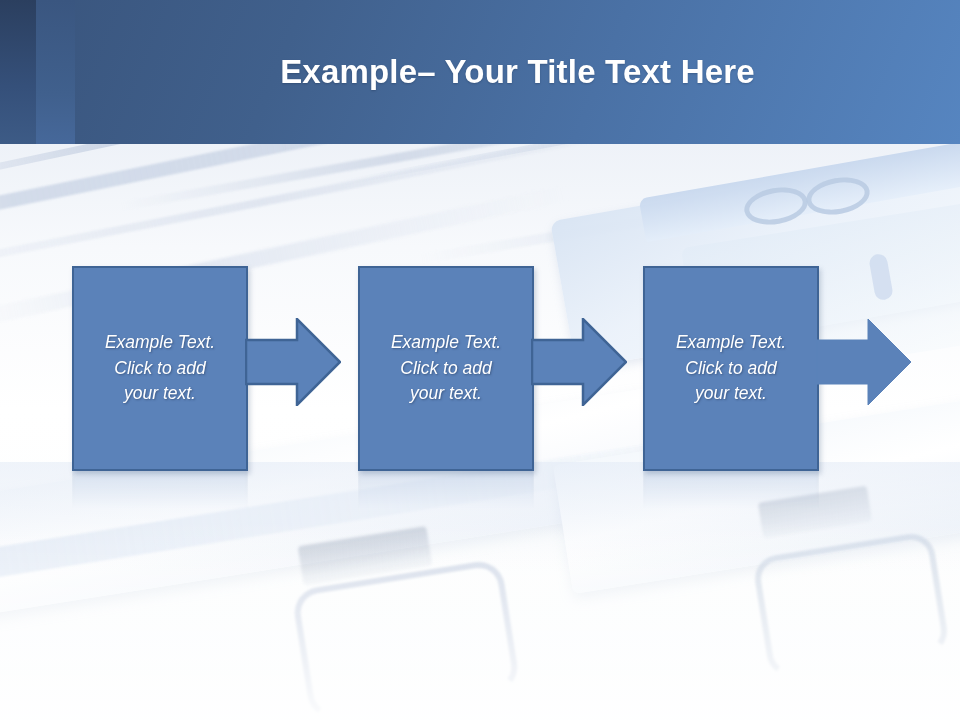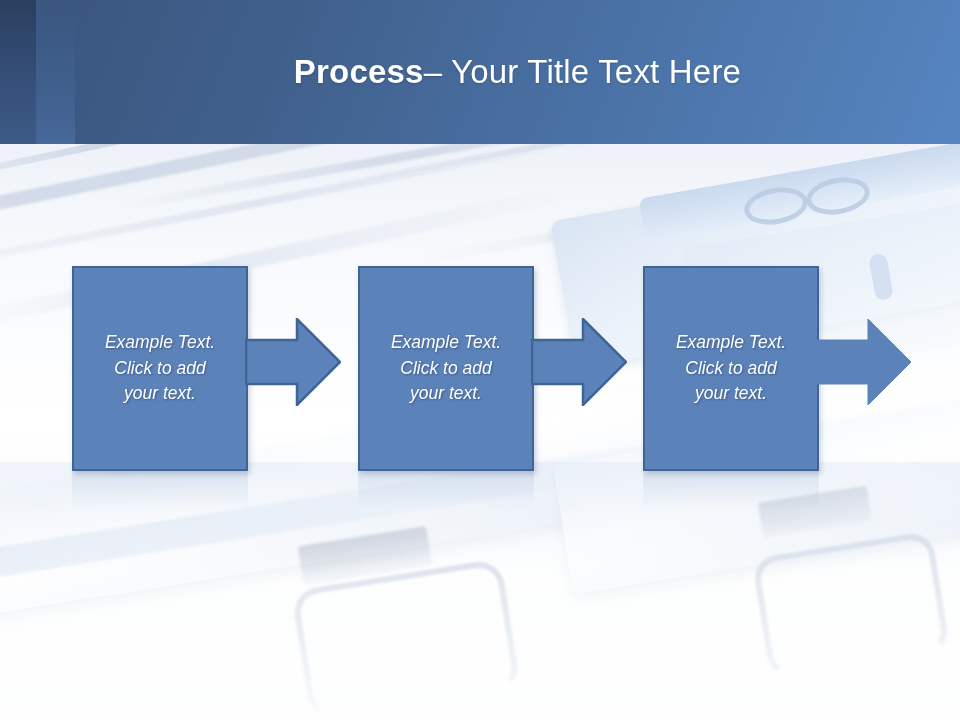--- a/index.html
+++ b/index.html
@@ -80,21 +80,21 @@
     background:linear-gradient(112deg,#39547c 0%,#40608c 30%,#4a71a5 62%,#5685c0 100%);}
   .band-dark{position:absolute;left:0;top:0;width:36px;height:144px;
     background:linear-gradient(180deg,#2b3f5f 0%,#35507a 60%,#3d5b86 100%);}
   .band-mid{position:absolute;left:36px;top:0;width:39px;height:144px;
     background:linear-gradient(180deg,#3a5680 0%,#40608d 65%,#46689a 100%);}
   .banner-title{position:absolute;left:75px;top:0;width:885px;height:144px;
     display:flex;align-items:center;justify-content:center;
     color:#ffffff;font-size:33px;letter-spacing:.2px;white-space:nowrap;
     text-shadow:0 1px 2px rgba(20,35,60,.28);}
   .t-strong{font-weight:bold;}
-  .t-rest{font-weight:normal;}
+  .t-rest{font-weight:bold;}
 
   
   .flow{position:absolute;left:0;top:0;width:960px;height:720px;}
   .step{position:absolute;box-sizing:border-box;
     background:#5b82b9;border:2px solid #3f6495;
     display:flex;align-items:center;justify-content:center;
     box-shadow:2px 3px 5px rgba(60,85,125,.25);margin-top:7px;}
   .step-text{color:#ffffff;font-style:italic;font-size:17.5px;line-height:1.45;
     text-align:center;white-space:pre-line;
     text-shadow:1px 1px 2px rgba(40,60,95,.55);}
@@ -153,21 +153,21 @@
   </div>
 
   <div class="reflect r-box rb1"></div>
   <div class="reflect r-box rb2"></div>
   <div class="reflect r-box rb3"></div>
 
   <div class="banner">
     <div class="band-dark"></div>
     <div class="band-mid"></div>
     <div class="banner-title">
-      <span class="t-strong">Process</span>
+      <span class="t-strong">Example</span>
         <span class="t-rest"> – Your Title Text Here</span>
     </div>
   </div>
 
   <div class="flow">
 
     <div class="step step1">
       <div class="step-text">Example Text.
 Click  to add
 your text.</div>

